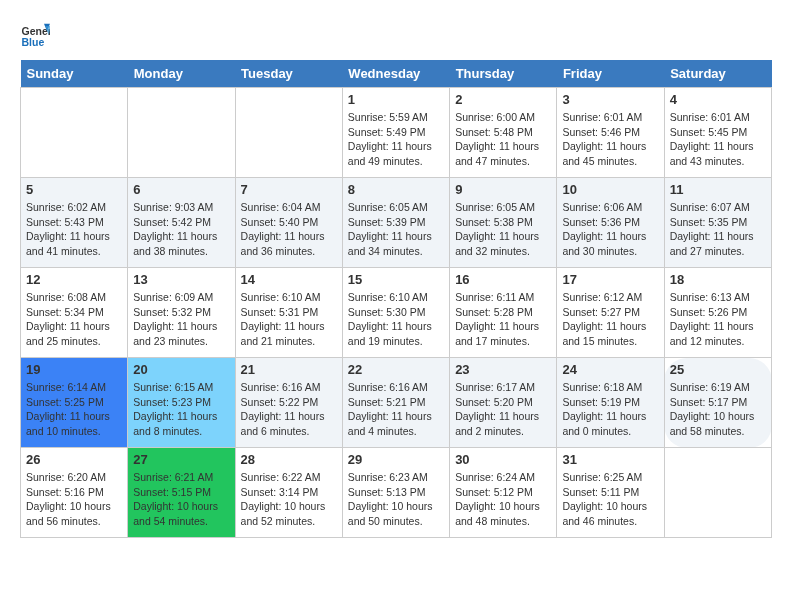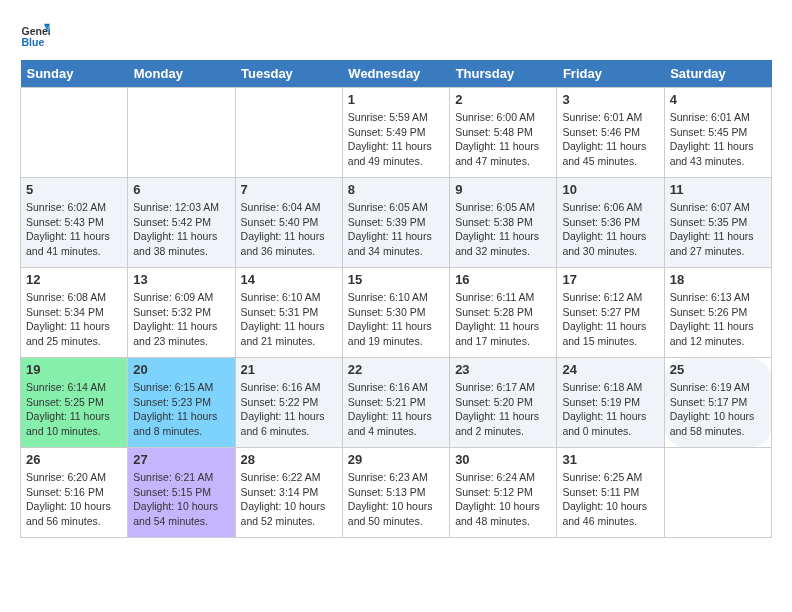--- a/index.html
+++ b/index.html
@@ -139,21 +139,21 @@
       </tr>
       <tr>
         <td style="background-color: rgb(240, 244, 248);">
           <span class="day-number">5</span>
           <div class="day-info" style="white-space: pre-line;">Sunrise: 6:02 AM
 Sunset: 5:43 PM
 Daylight: 11 hours and 41 minutes.</div>
         </td>
         <td style="background-color: rgb(240, 244, 248);">
           <span class="day-number">6</span>
-          <div class="day-info" style="white-space: pre-line;">Sunrise: 12:03 AM
+          <div class="day-info" style="white-space: pre-line;">Sunrise: 9:03 AM
 Sunset: 5:42 PM
 Daylight: 11 hours and 38 minutes.</div>
         </td>
         <td style="background-color: rgb(240, 244, 248);">
           <span class="day-number">7</span>
           <div class="day-info" style="white-space: pre-line;">Sunrise: 6:04 AM
 Sunset: 5:40 PM
 Daylight: 11 hours and 36 minutes.</div>
         </td>
         <td style="background-color: rgb(240, 244, 248);">
@@ -219,21 +219,21 @@
 Daylight: 11 hours and 15 minutes.</div>
         </td>
         <td style="background-color: rgb(255, 255, 255);">
           <span class="day-number">18</span>
           <div class="day-info" style="white-space: pre-line;">Sunrise: 6:13 AM
 Sunset: 5:26 PM
 Daylight: 11 hours and 12 minutes.</div>
         </td>
       </tr>
       <tr>
-        <td style="background-color: #86efac;">
+        <td style="background-color: #3b82f6;">
           <span class="day-number">19</span>
           <div class="day-info" style="white-space: pre-line;">Sunrise: 6:14 AM
 Sunset: 5:25 PM
 Daylight: 11 hours and 10 minutes.</div>
         </td>
         <td style="background-color: #7dd3fc;">
           <span class="day-number">20</span>
           <div class="day-info" style="white-space: pre-line;">Sunrise: 6:15 AM
 Sunset: 5:23 PM
 Daylight: 11 hours and 8 minutes.</div>
@@ -269,21 +269,21 @@
 Daylight: 10 hours and 58 minutes.</div>
         </td>
       </tr>
       <tr>
         <td style="background-color: rgb(255, 255, 255);">
           <span class="day-number">26</span>
           <div class="day-info" style="white-space: pre-line;">Sunrise: 6:20 AM
 Sunset: 5:16 PM
 Daylight: 10 hours and 56 minutes.</div>
         </td>
-        <td style="background-color: #c4b5fd;">
+        <td style="background-color: #22c55e;">
           <span class="day-number">27</span>
           <div class="day-info" style="white-space: pre-line;">Sunrise: 6:21 AM
 Sunset: 5:15 PM
 Daylight: 10 hours and 54 minutes.</div>
         </td>
         <td style="background-color: rgb(255, 255, 255);">
           <span class="day-number">28</span>
           <div class="day-info" style="white-space: pre-line;">Sunrise: 6:22 AM
 Sunset: 3:14 PM
 Daylight: 10 hours and 52 minutes.</div>

